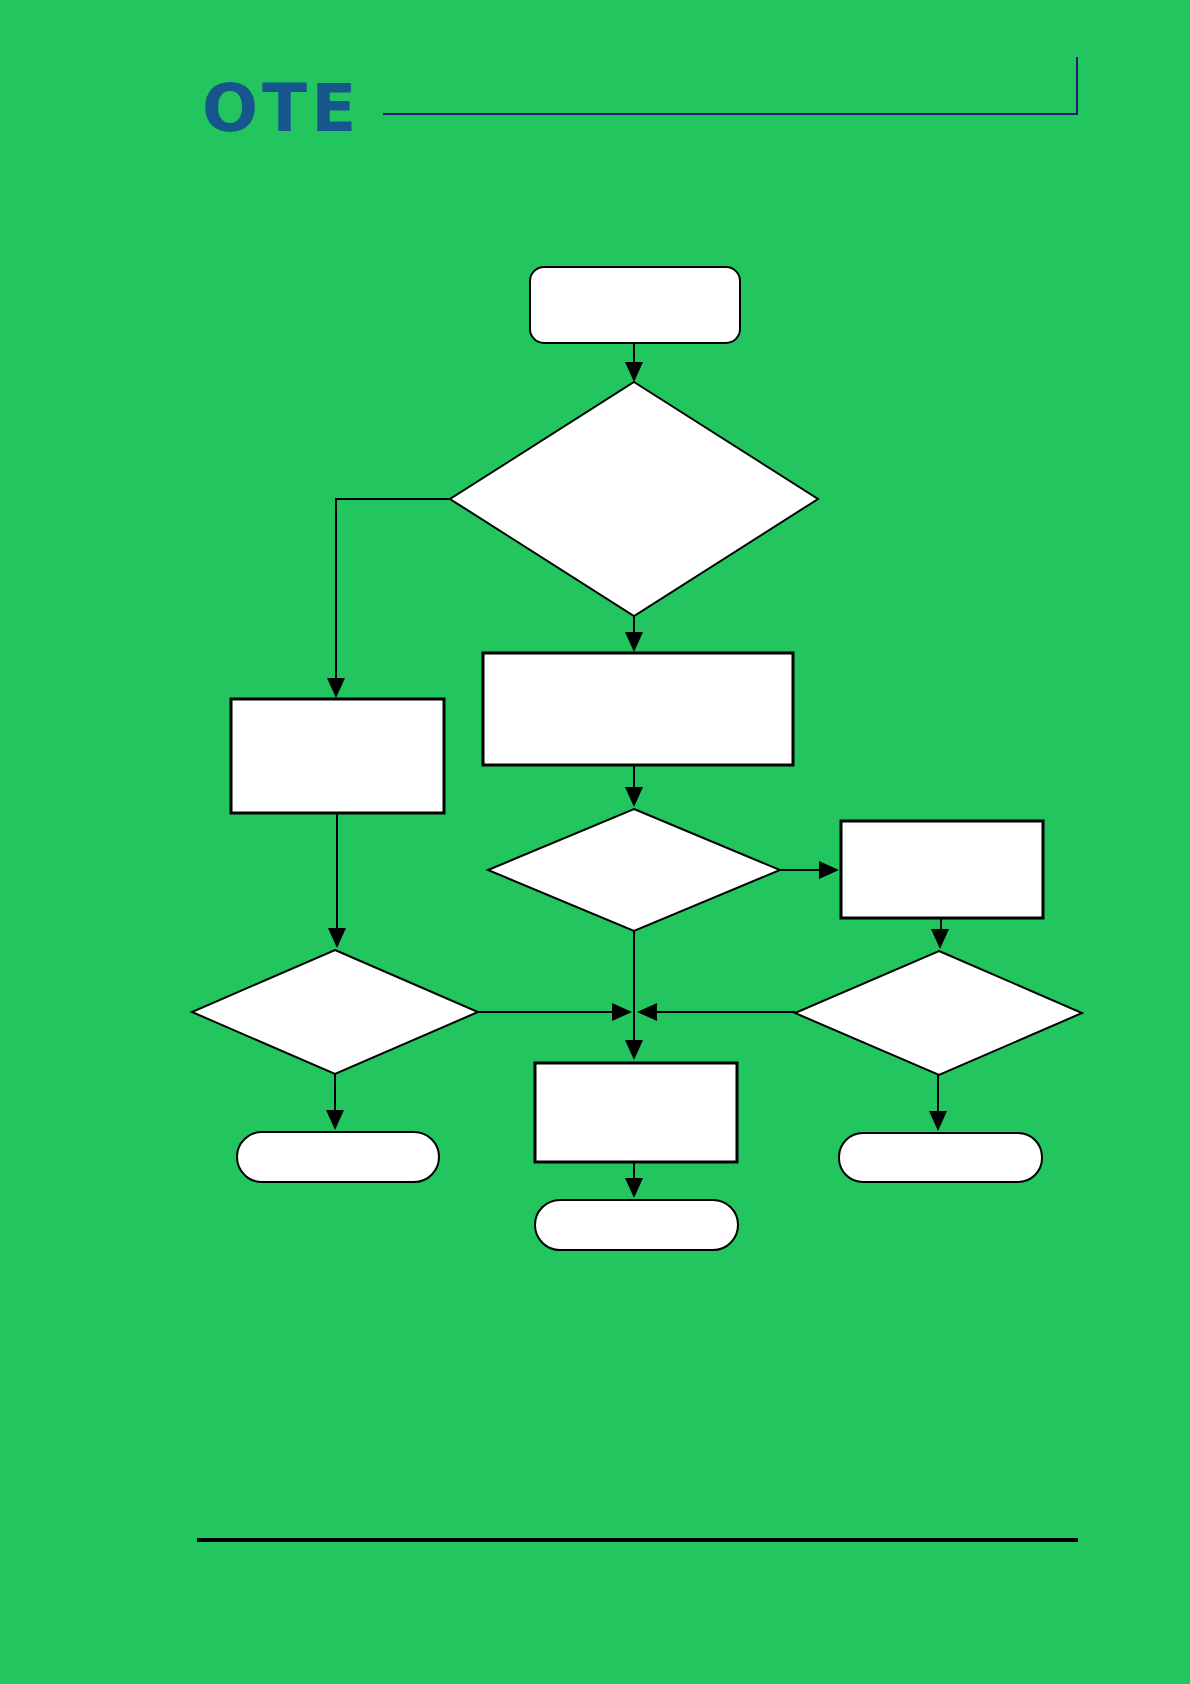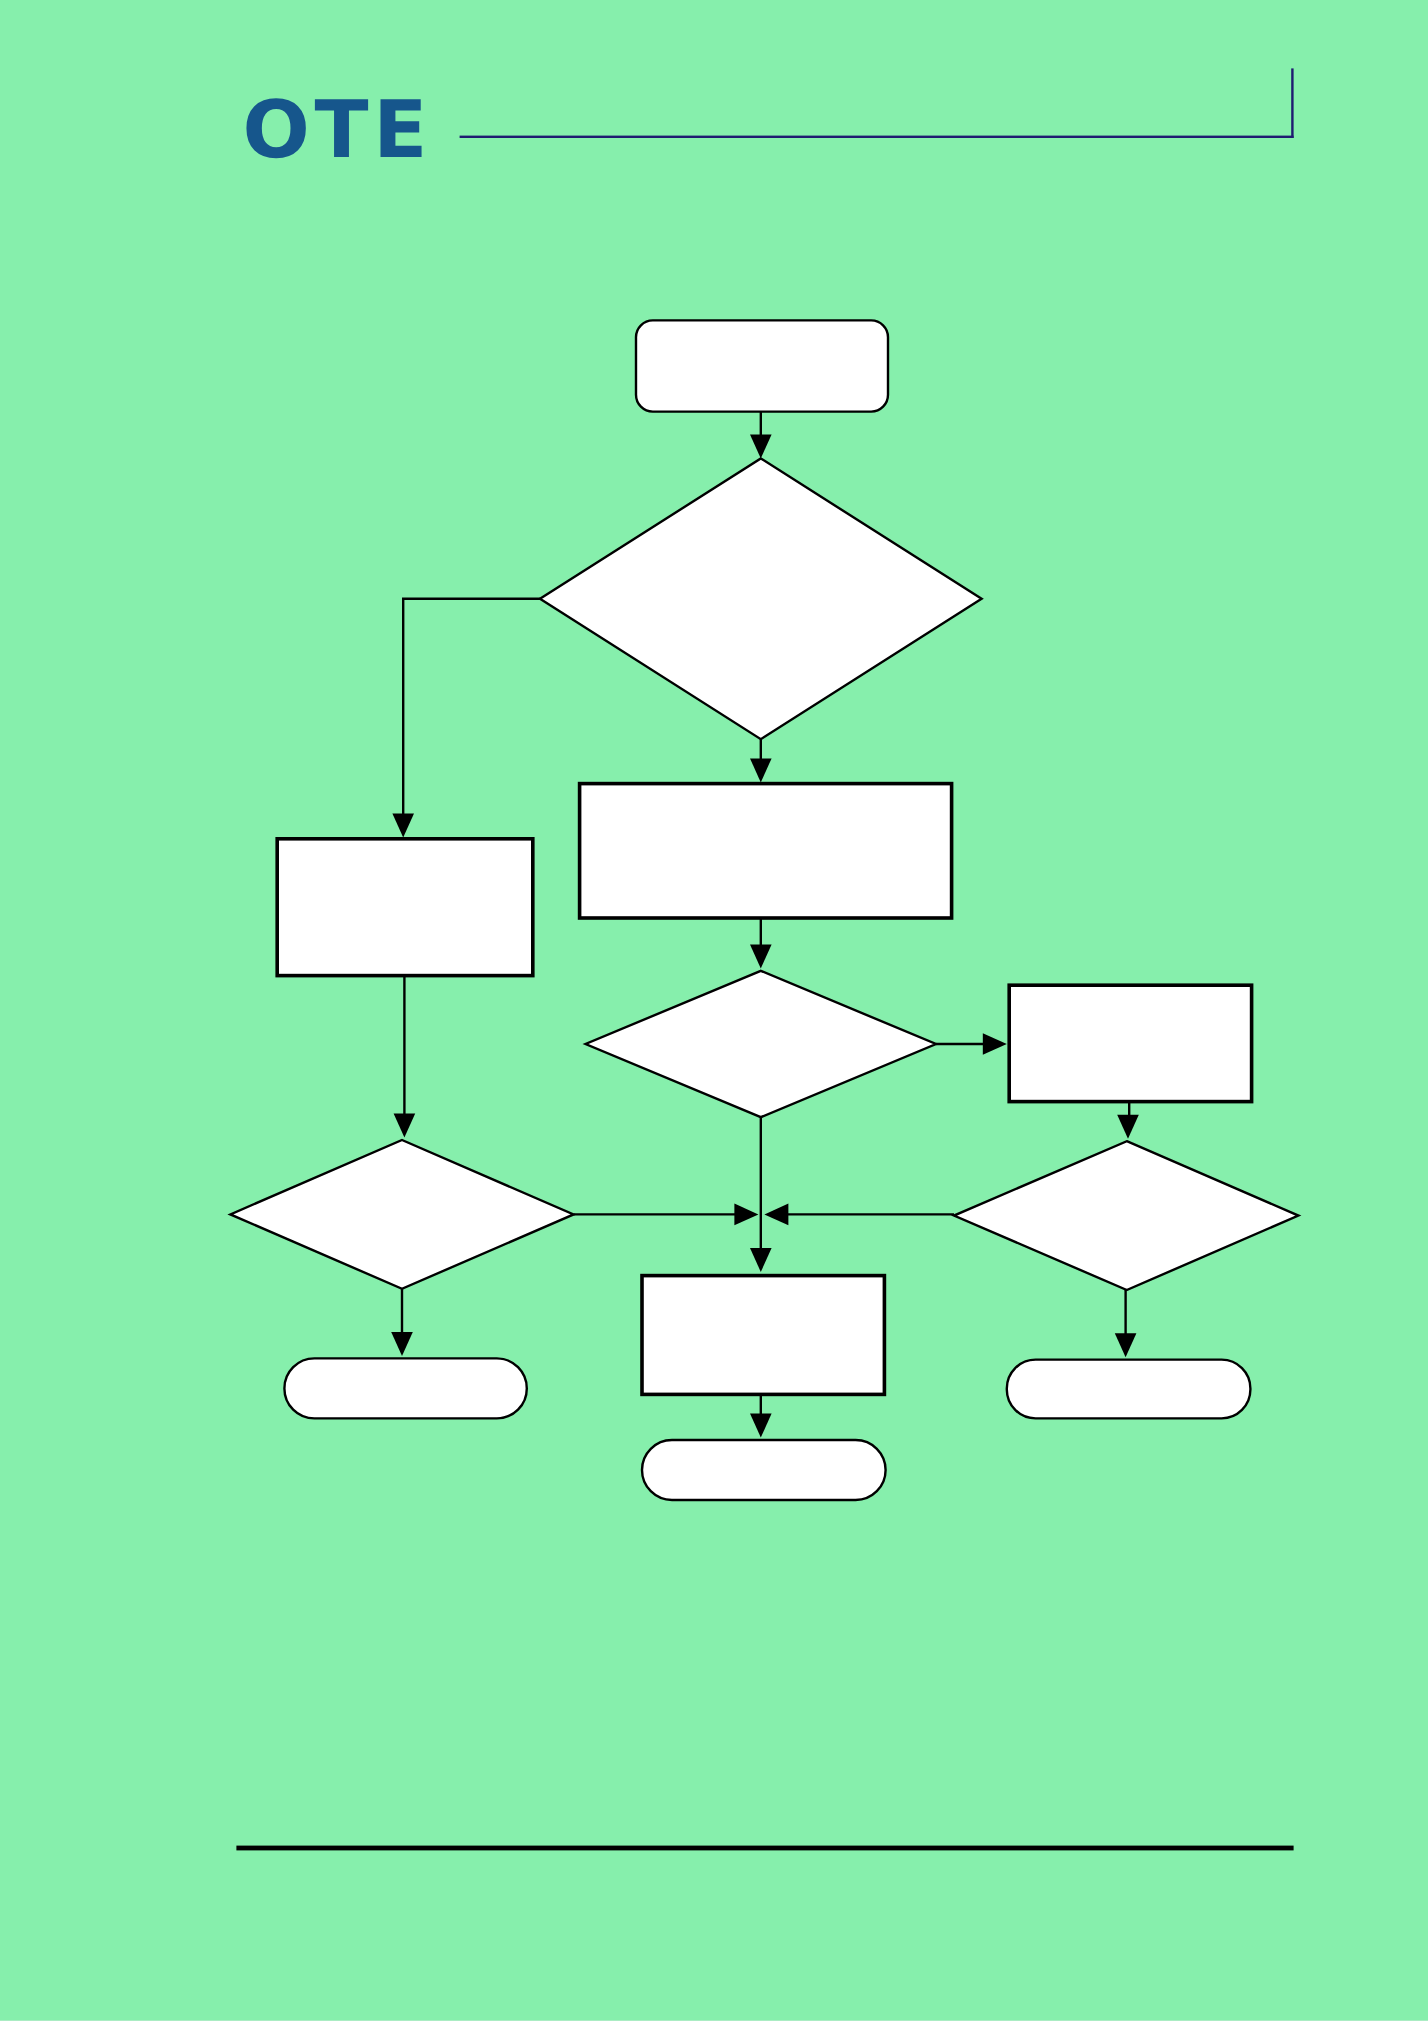--- a/index.html
+++ b/index.html
@@ -1,20 +1,20 @@
 <!DOCTYPE html>
 <html><head>
 <meta charset="utf-8">
 <style>
   html, body { margin: 0; padding: 0; background: #e8e8e8; }
   .page {
     position: relative;
     width: 1190px;
     height: 1684px;
-    background: #86efac;
+    background: #22c55e;
     overflow: hidden;
     font-family: "Liberation Sans", sans-serif;
   }
   .logo {
     position: absolute;
     left: 202px;
     top: 76px;
     font-family: "DejaVu Sans", sans-serif;
     font-weight: bold;
     font-size: 66px;

